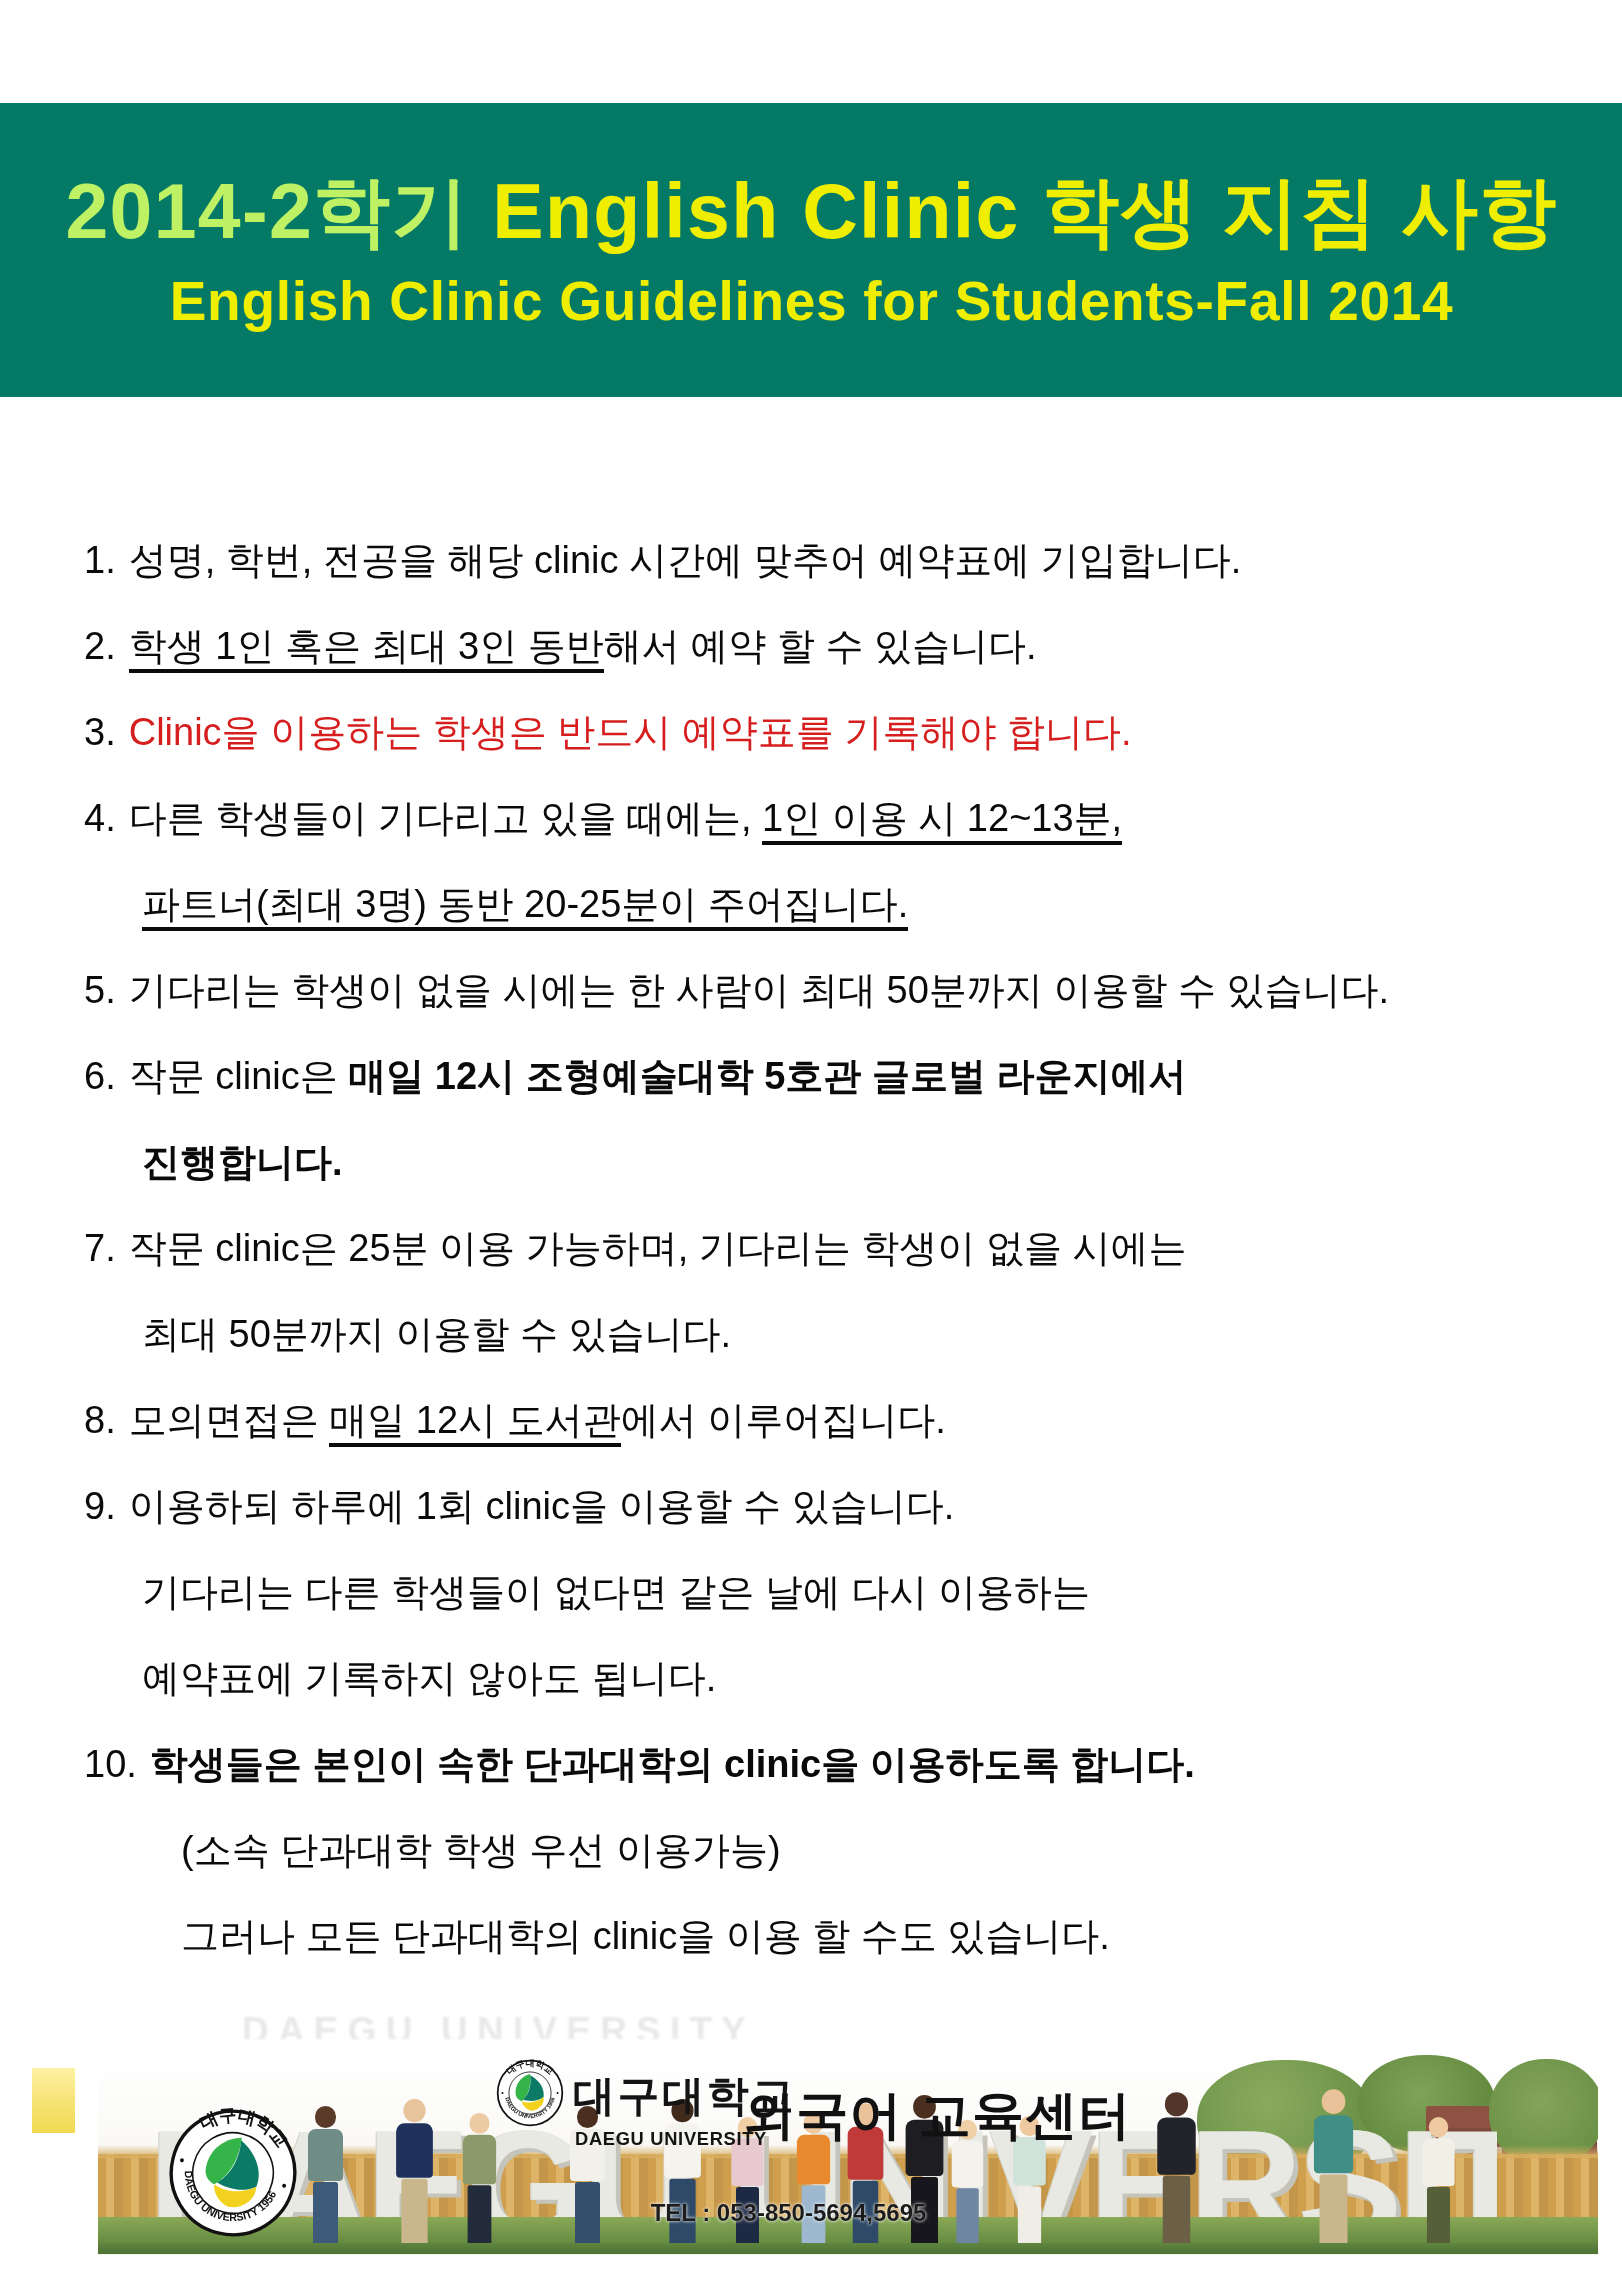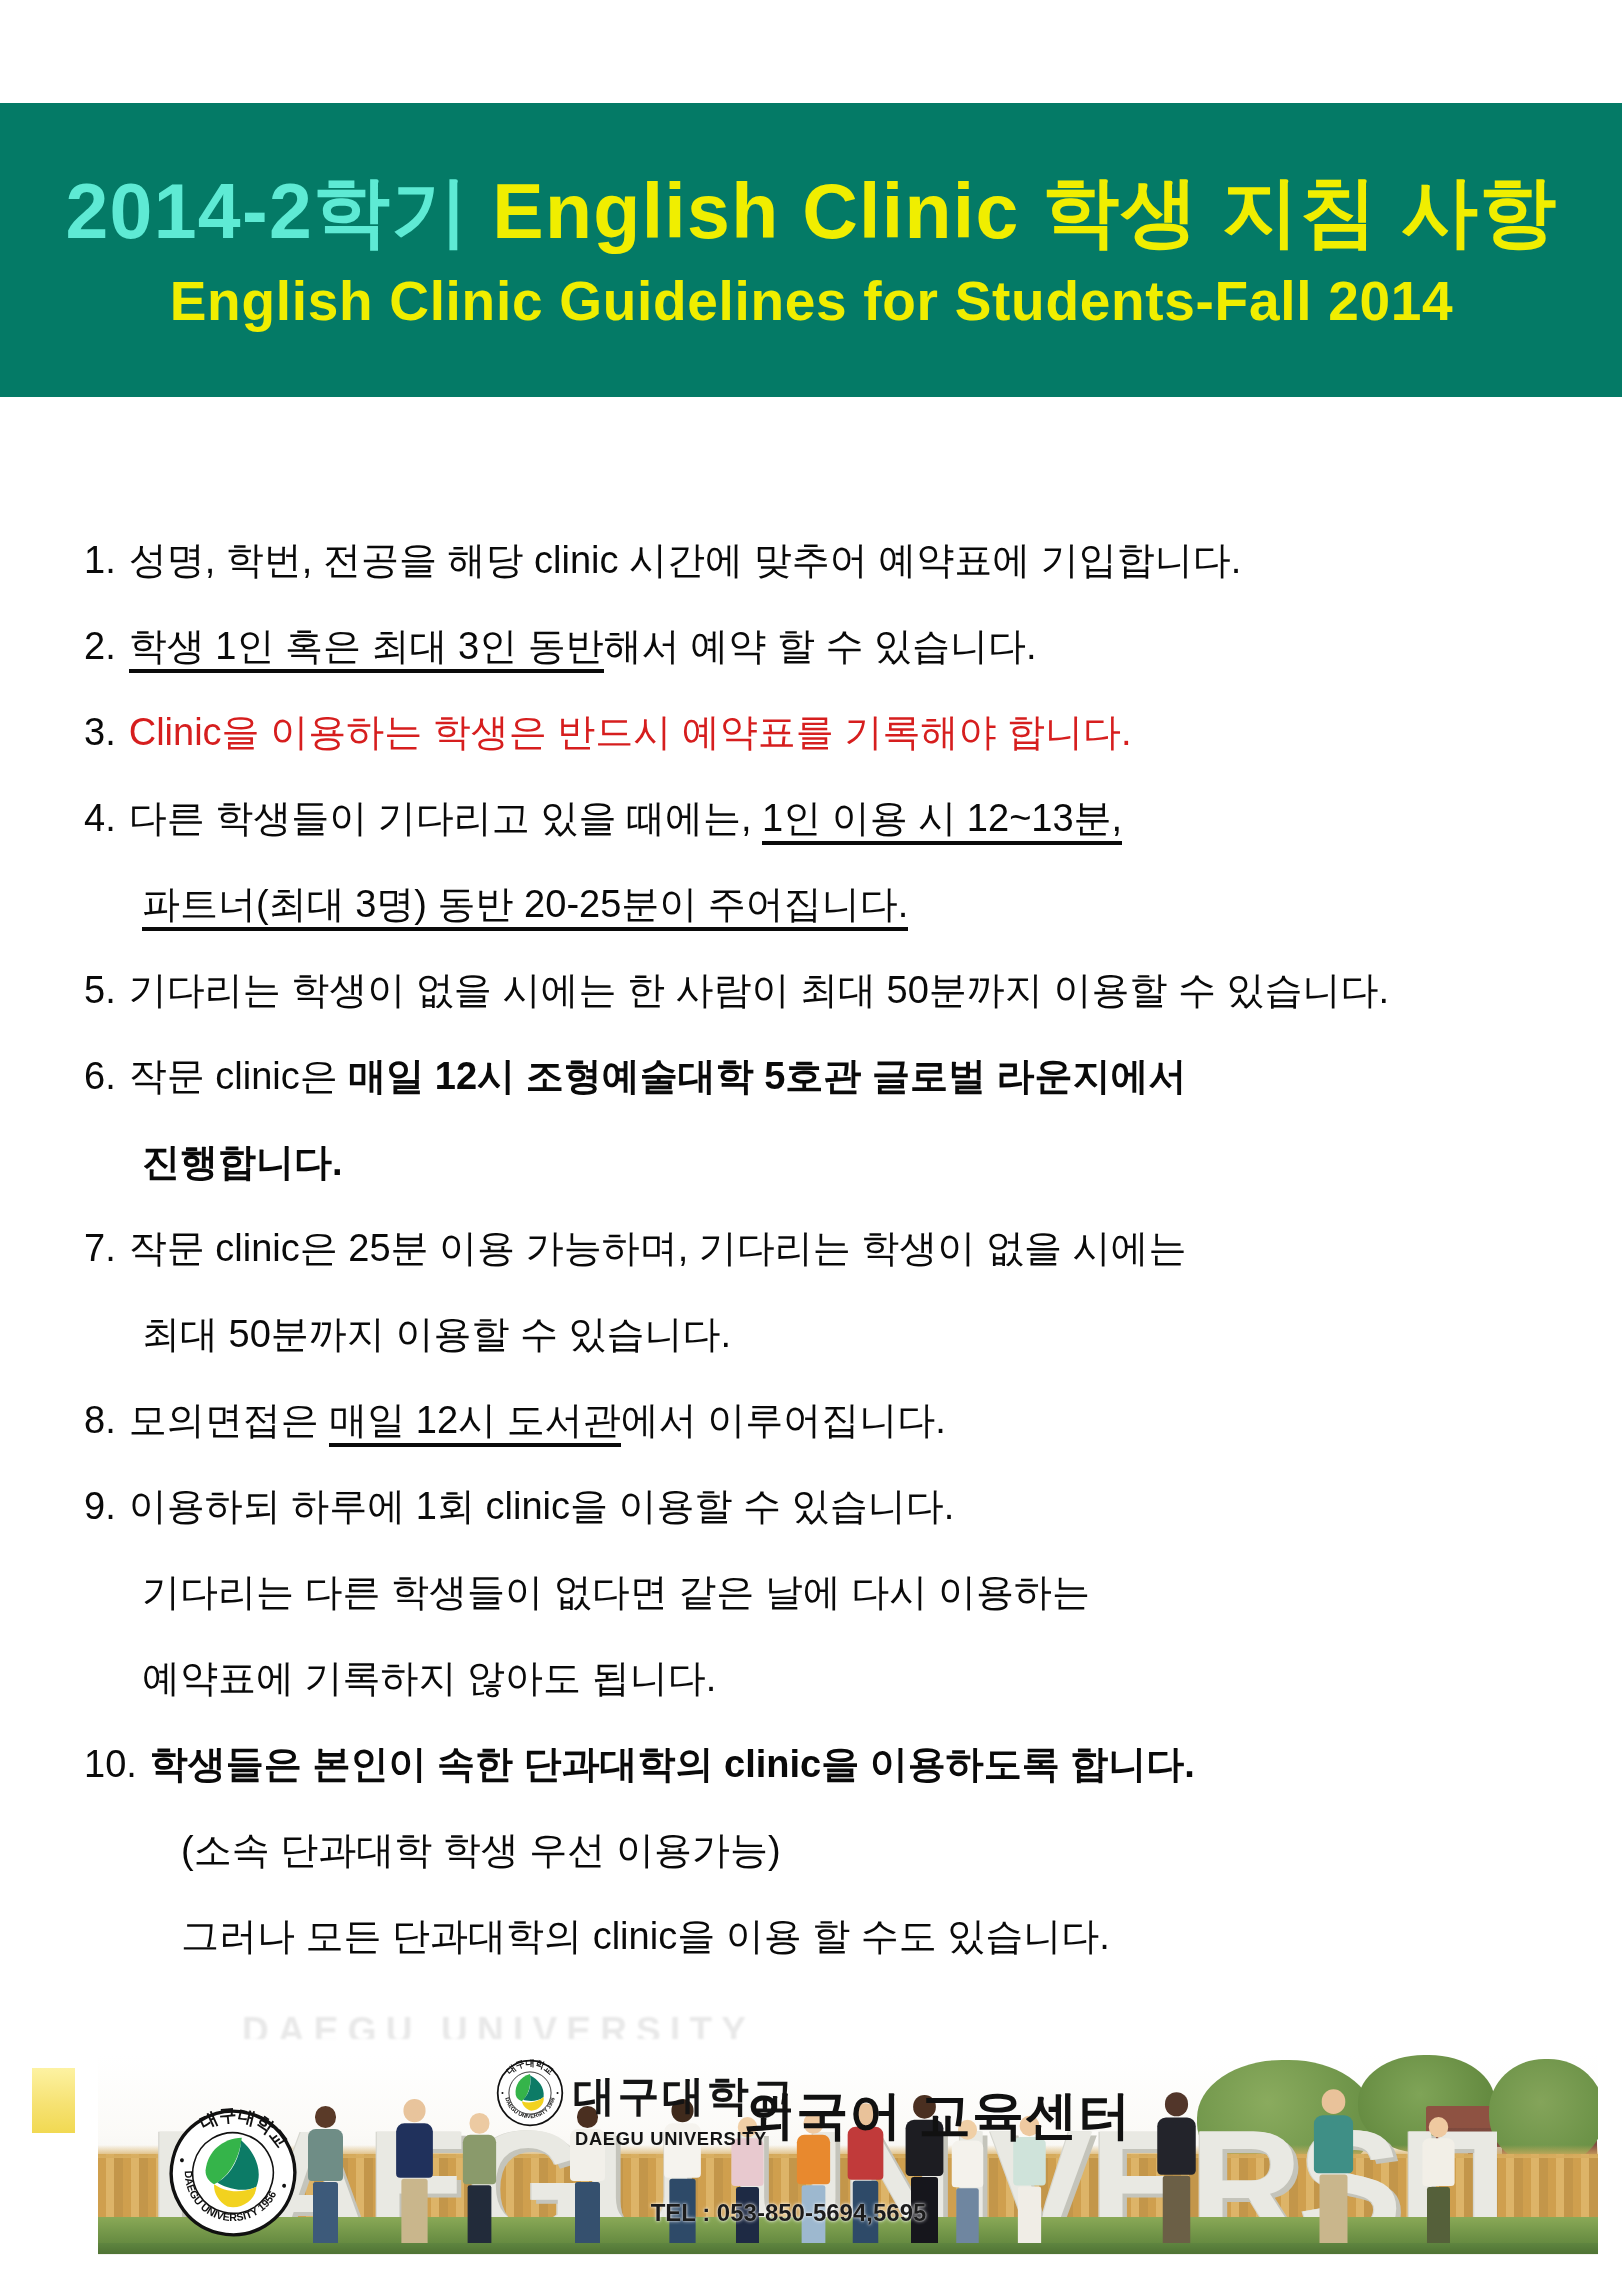--- a/index.html
+++ b/index.html
@@ -14,21 +14,21 @@
   .banner {
     position:absolute; left:0; top:103px; width:1623px; height:294px;
     background:#047a66;
     display:flex; flex-direction:column; align-items:center; justify-content:center;
     gap:17px;
   }
   .banner .t1 {
     font-size:77px; font-weight:bold; letter-spacing:1.3px; white-space:nowrap;
     line-height:1.1;
   }
-  .banner .t1 .white { color:#5eead4; }
+  .banner .t1 .white { color:#bef264; }
   .banner .t1 .yellow { color:#f0ee00; }
   .banner .t2 {
     font-size:55px; font-weight:bold; color:#f0ee00; letter-spacing:0.7px;
     white-space:nowrap; line-height:1.1;
   }
 
   
   .list {
     position:absolute; left:84px; top:517px; width:1498px; color:#0a0a0a;
   }

